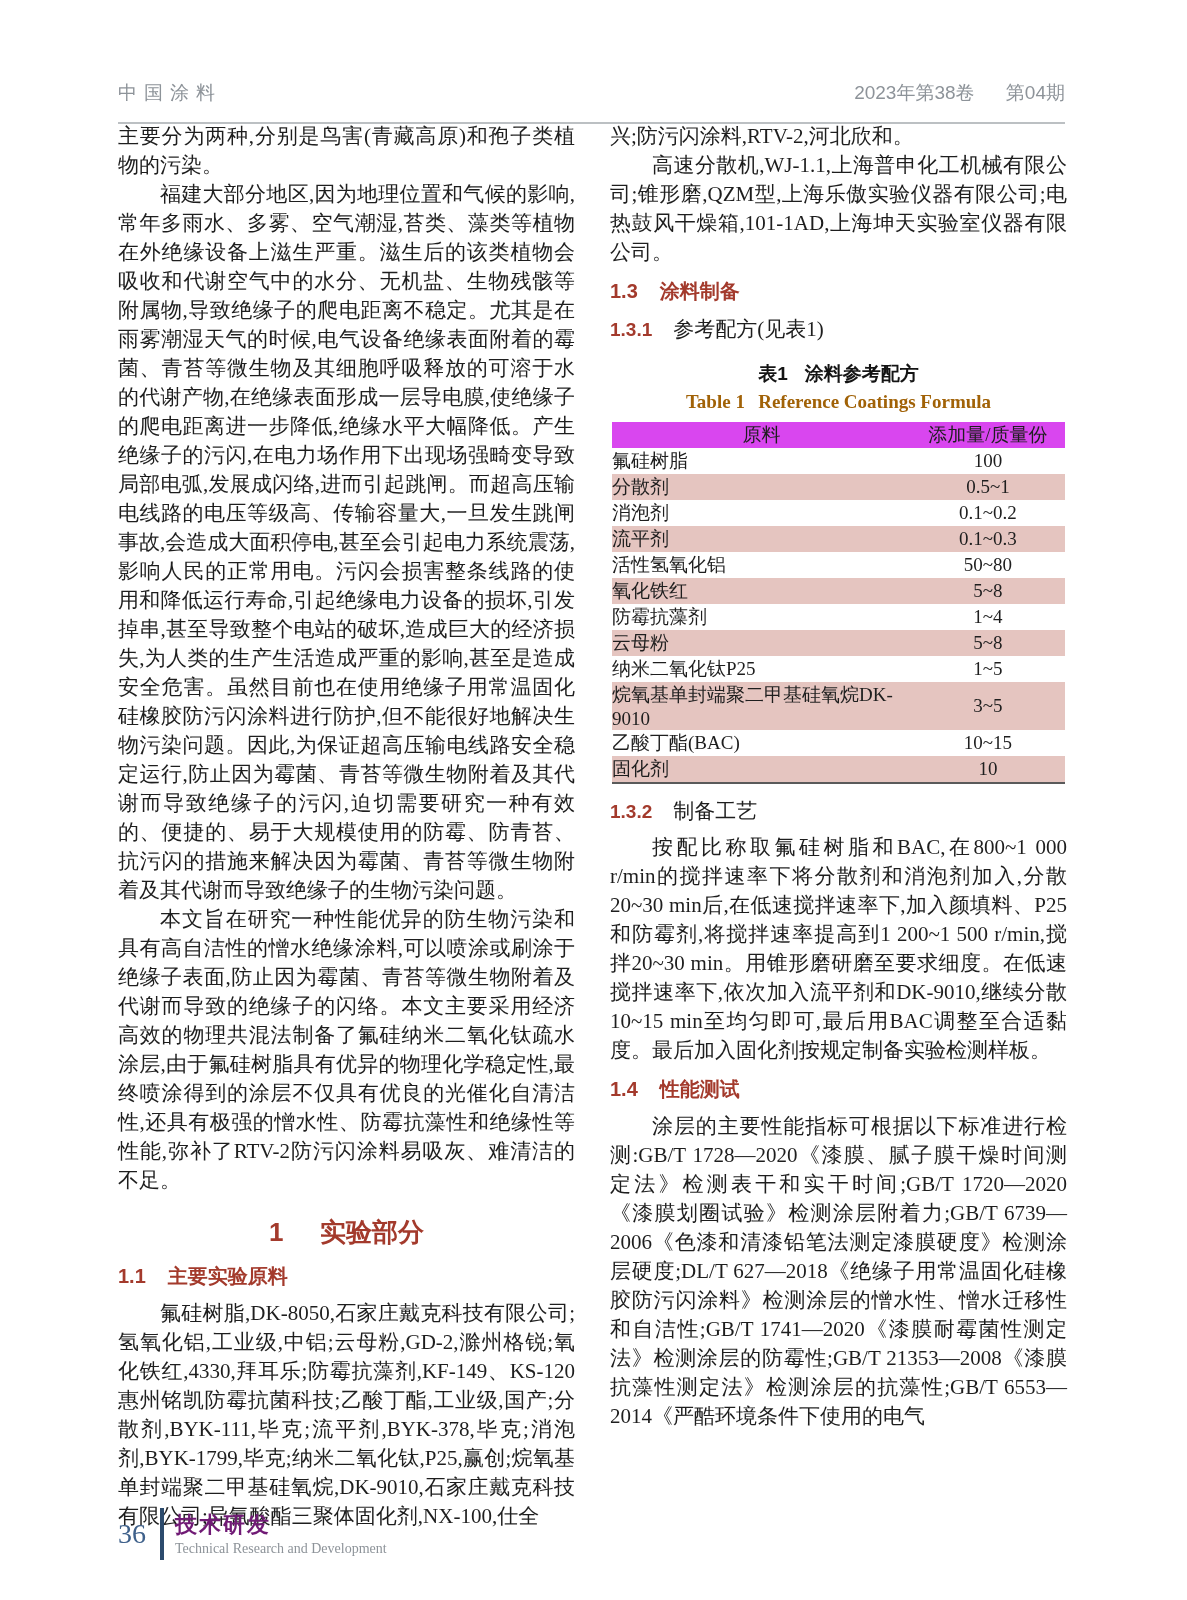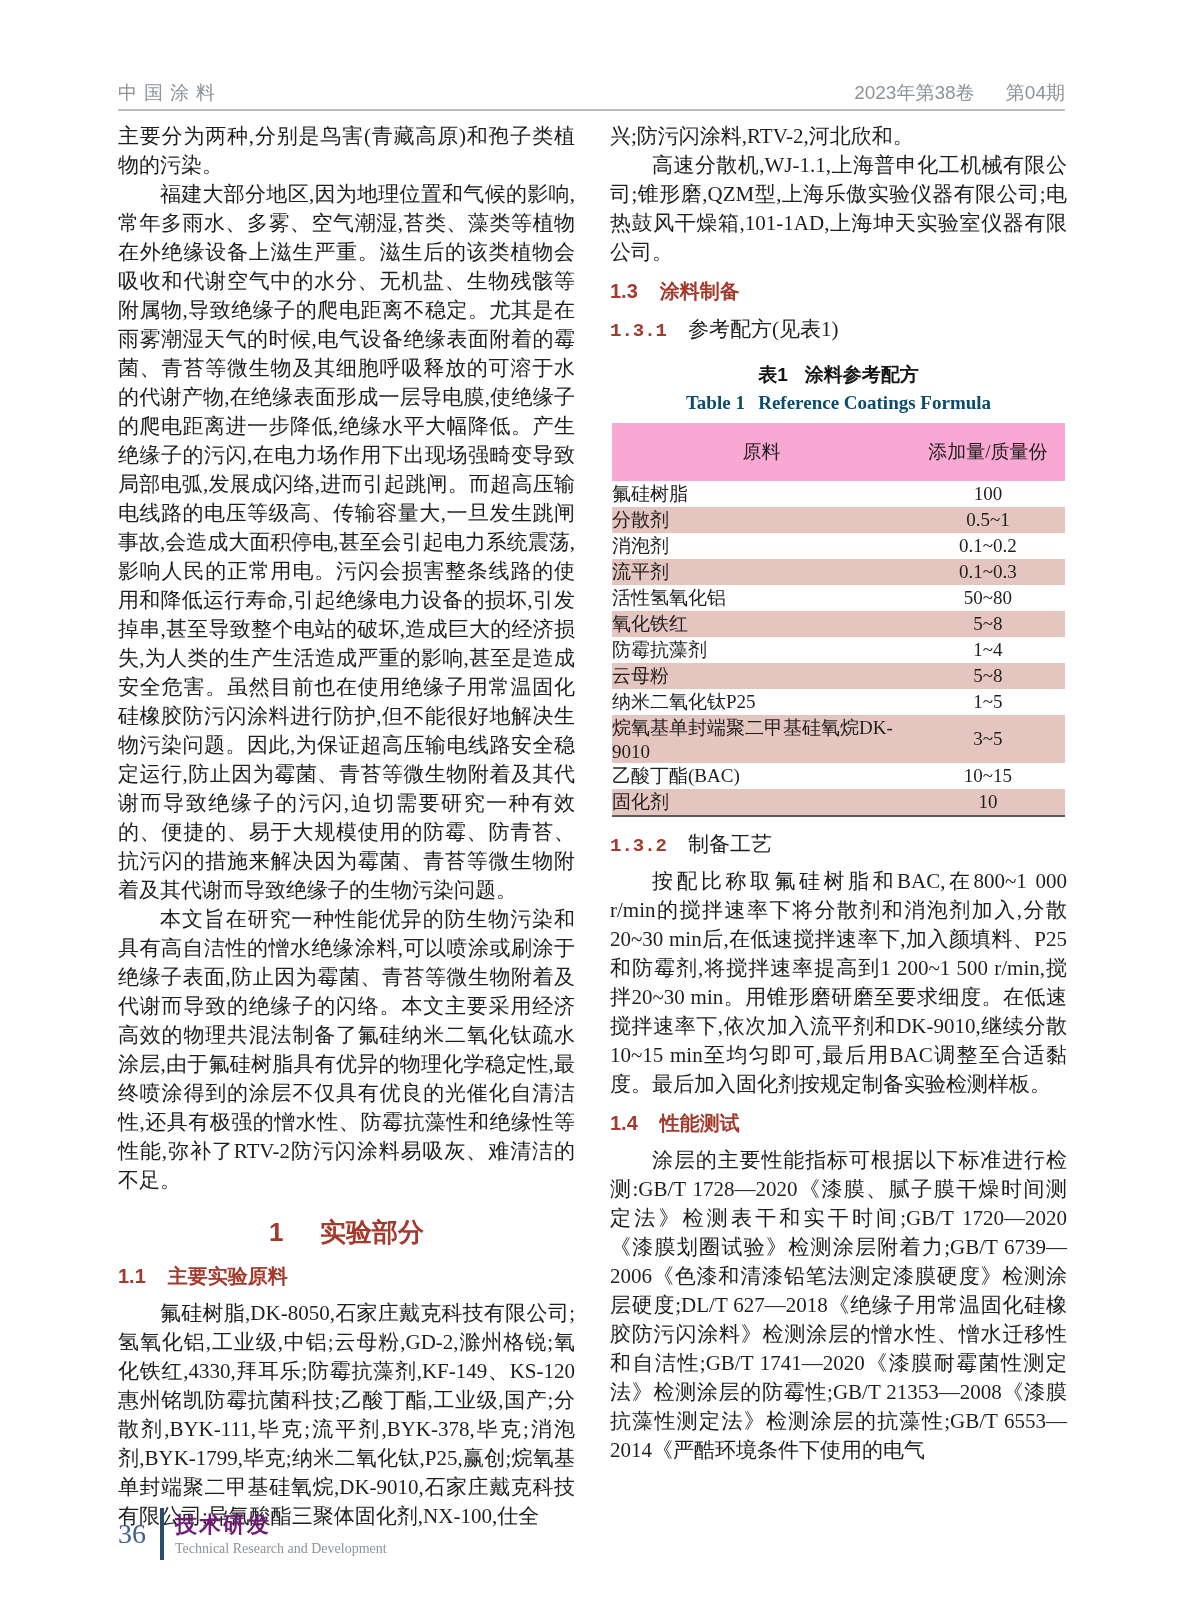--- a/index.html
+++ b/index.html
@@ -4,21 +4,21 @@
 <style>
   html,body { margin:0; padding:0; background:#ffffff; }
   .page {
     position:relative; width:1187px; height:1600px; background:#ffffff;
     overflow:hidden; font-family:"Liberation Serif","DejaVu Serif",serif; color:#1e1e1e;
   }
   
   .page-header {
     position:absolute; left:118px; right:122px; top:80px;
     display:flex; justify-content:space-between; align-items:flex-end;
-    border-bottom:2px solid #bcc0c3; padding-bottom:3px;
+    border-bottom:2px solid #bcc0c3; padding-bottom:16px;
     font-family:"Liberation Sans","DejaVu Sans",sans-serif;
     font-size:19px; color:#8d9399;
   }
   .journal { letter-spacing:7px; }
   .issue-wrap span { display:inline-block; }
   .issue-no { margin-left:26px; }
 
   
   .content {
     position:absolute; left:118px; right:120px; top:122px;
@@ -35,43 +35,43 @@
     font-size:26px; font-weight:bold; color:#a33a2c; line-height:34px;text-align:center;
   }
   h1.sec1 .sec-num { margin-right:1.4em; }
   h2.sec2 {
     margin:9px 0 8px; font-family:"Liberation Sans","DejaVu Sans",sans-serif;
     font-size:20px; font-weight:bold; color:#a33a2c; line-height:30px;
   }
   h2.sec2 .sec-num { margin-right:1.1em; }
   h3.sec3 { margin:6px 0; font-weight:normal; line-height:30px; }
   h3.sec3 .sec-num {
-    font-family:Liberation Mono, monospace; font-weight:bold;
+    font-family:Liberation Sans, sans-serif; font-weight:bold;
     font-size:19px; color:#a33a2c; margin-right:1.1em;
   }
   h3.sec3 .h3-title { font-size:21px; color:#1e1e1e; }
 
   
   .table-block { margin:16px 2px 12px; }
   .tcap-zh {
     text-align:center; font-family:"Liberation Sans","DejaVu Sans",sans-serif;
     font-weight:bold; font-size:19px; color:#141414;
   }
   .tcap-zh .cap-text { margin-left:0.9em; }
   .tcap-en {
-    text-align:center; font-weight:bold; font-size:19px; color:#0c4a6e;
+    text-align:center; font-weight:bold; font-size:19px; color:#a16207;
     margin-top:4px; margin-bottom:9px;
   }
   .tcap-en .cap-text { margin-left:0.7em; }
   table.formula {
     width:100%; border-collapse:collapse; font-size:19px;
     border-bottom:2px solid #5a5a5a;
   }
   table.formula thead th {
-    background:#f9a8d4; font-weight:normal; height:16px; padding:16px;
+    background:#d946ef; font-weight:normal; height:16px; padding:0;
   }
   th.c-mat { width:66%; text-align:center; }
   th.c-amt { text-align:center; }
   table.formula tbody td { height:16px; padding:0; }
   td.c-mat { padding-left:14px; }
   td.c-amt { text-align:center; }
   table.formula tbody tr:nth-child(even) td { background:#e5c5c0; }
 
   
   .page-footer { position:absolute; left:118px; bottom:40px; display:flex; align-items:center; }

